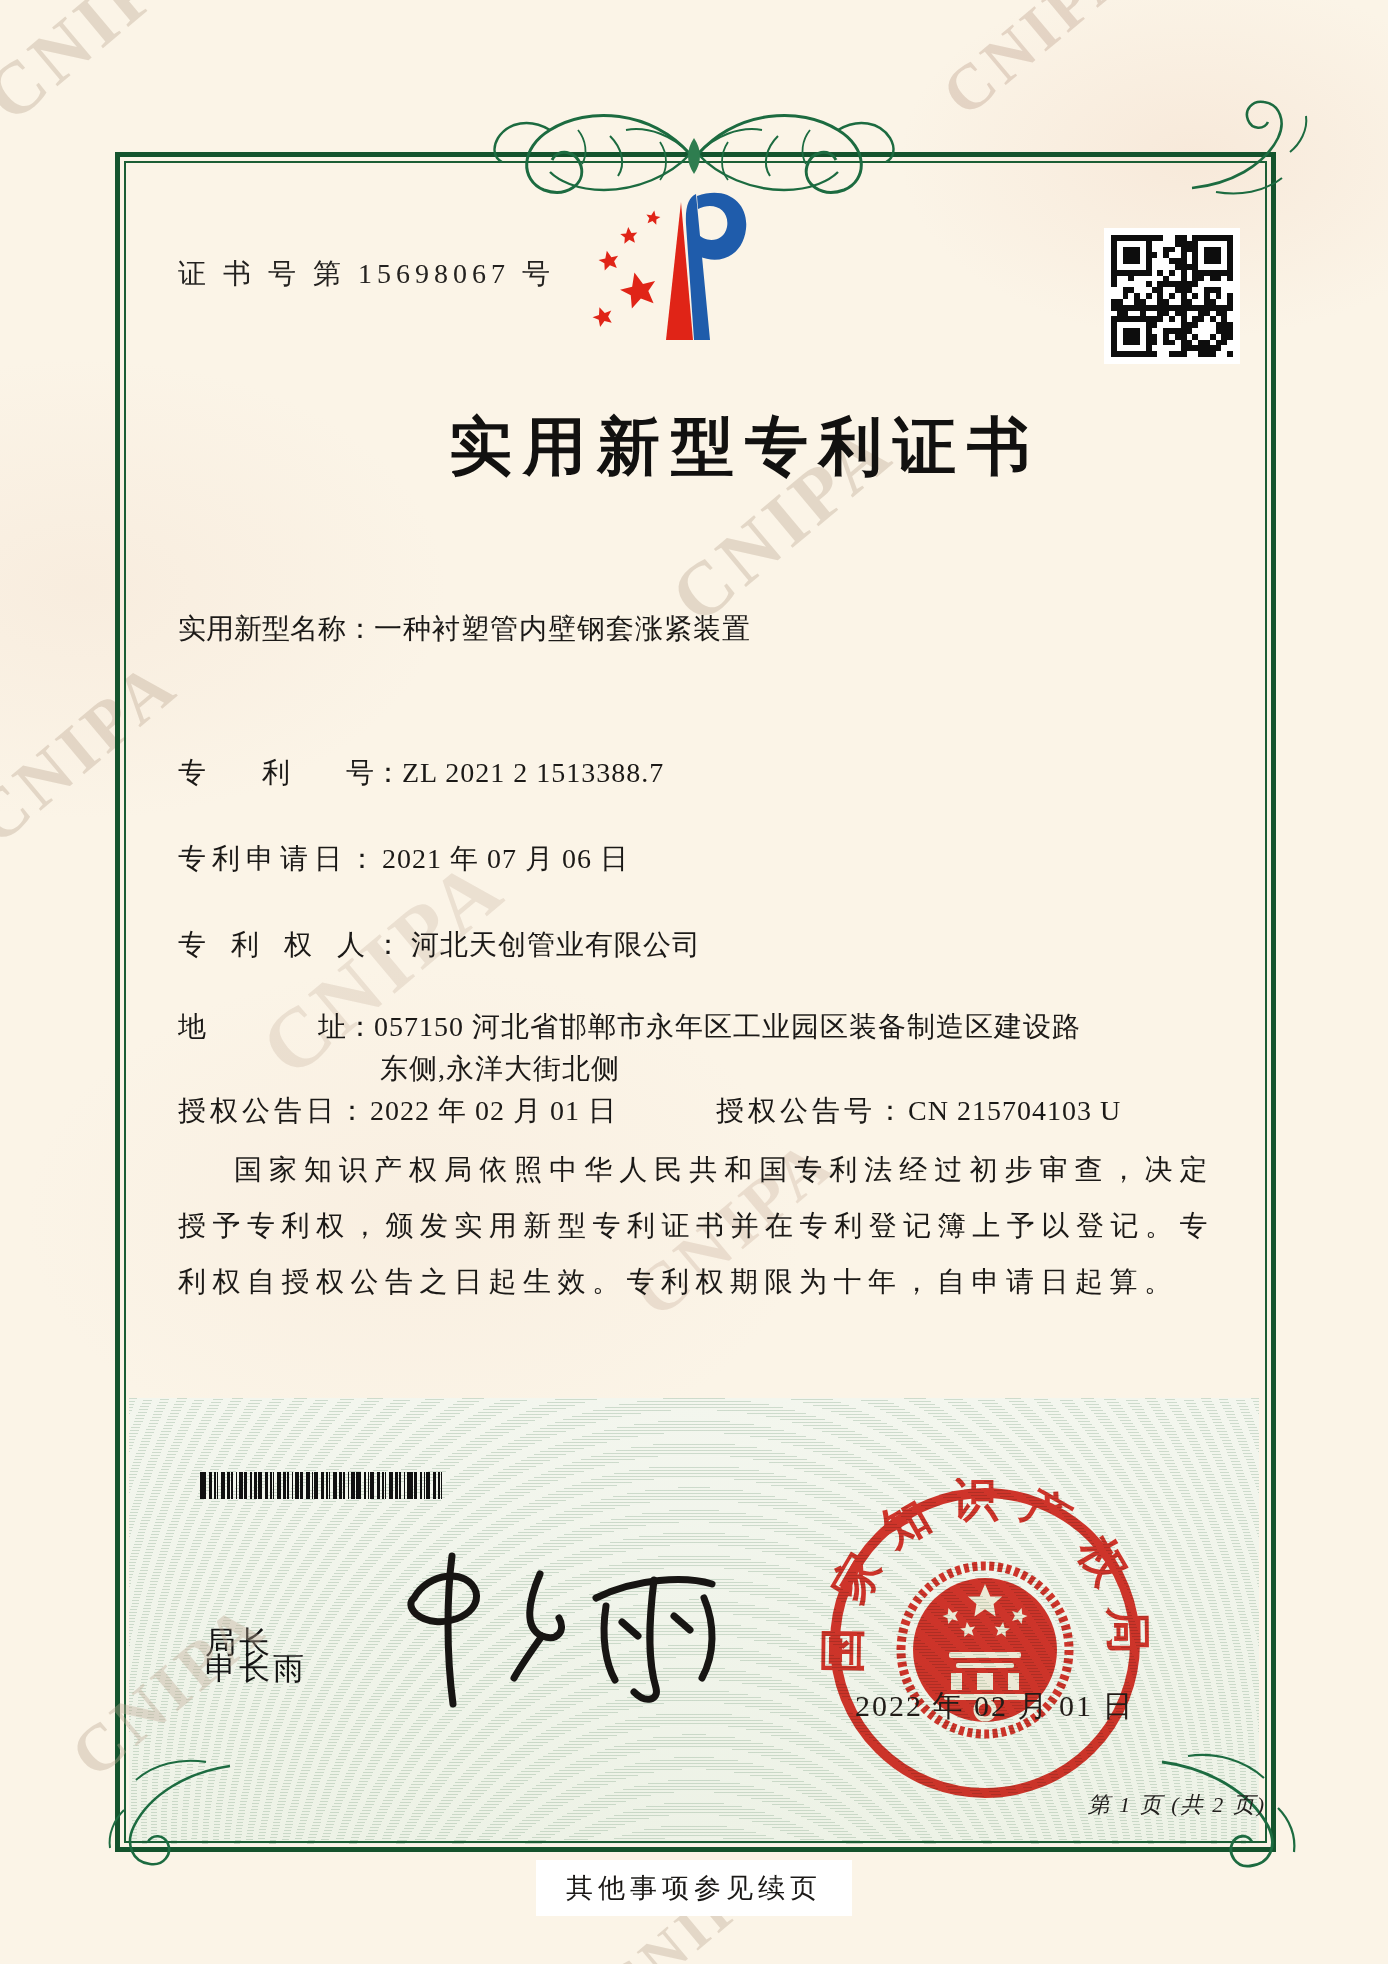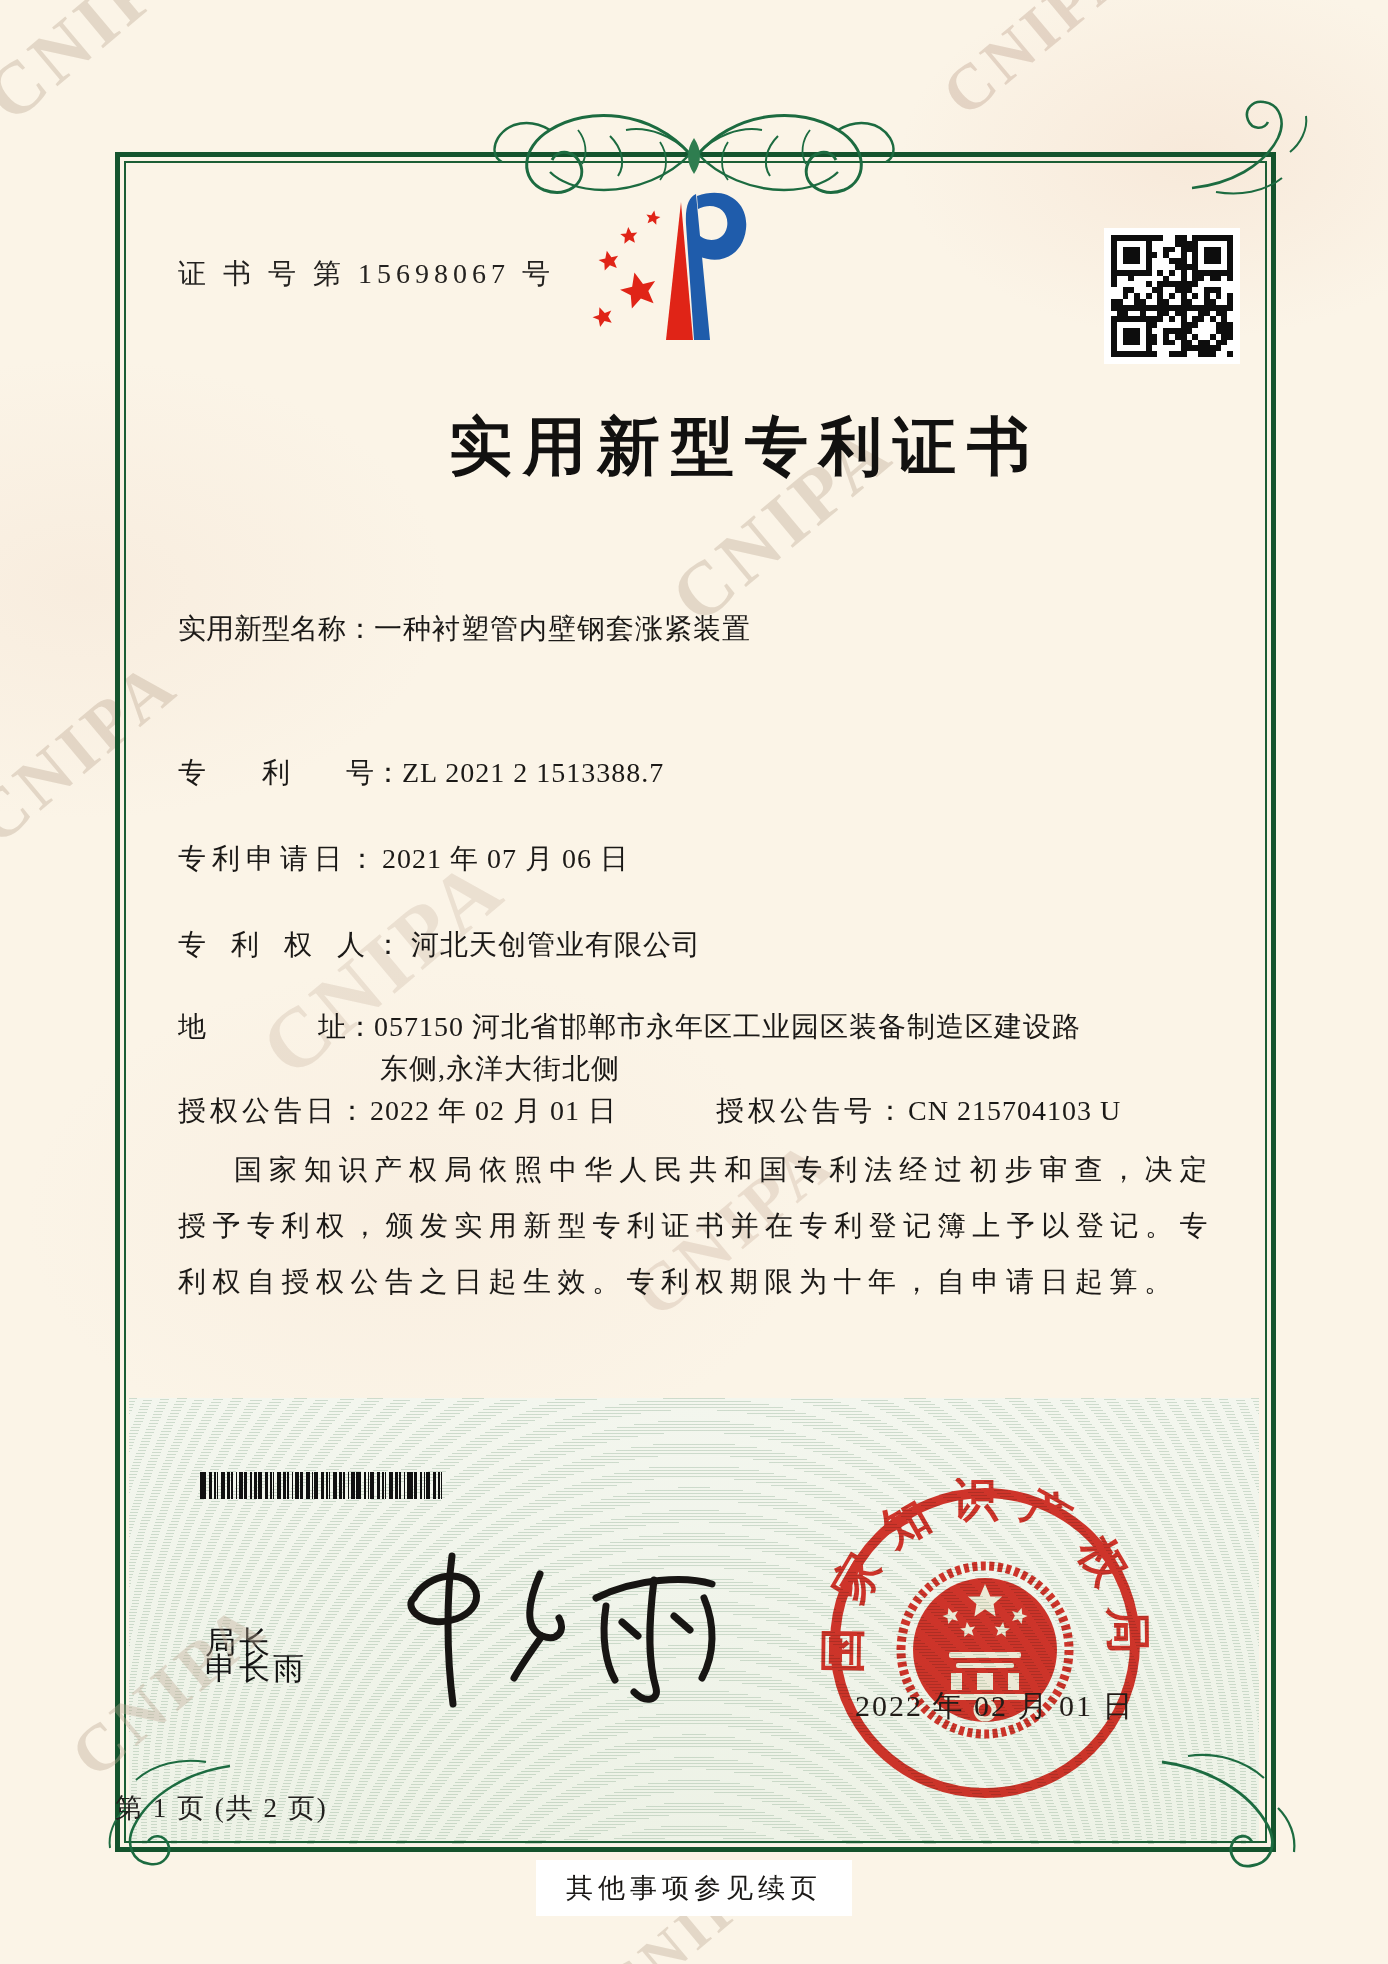--- a/index.html
+++ b/index.html
@@ -39,22 +39,22 @@
   .bodytext p{margin:0;text-indent:2em;}
   .barcode{position:absolute;left:200px;top:1472px;width:356px;height:27px;display:flex;align-items:stretch;}
   .barcode i{display:block;background:#101010;}
   .sig-title{position:absolute;left:205px;top:1582px;font-size:31px;letter-spacing:3px;
              font-family:"Liberation Sans","DejaVu Sans",sans-serif;color:#141414;margin-top:40px;}
   .sig-name{position:absolute;left:205px;top:1648px;font-size:31px;letter-spacing:3px;
             font-family:"Liberation Sans","DejaVu Sans",sans-serif;color:#141414;}
   .handsig{position:absolute;left:368px;top:1540px;}
   .seal{position:absolute;left:820px;top:1478px;mix-blend-mode:multiply;opacity:0.92;}
   .sealdate{position:absolute;left:855px;top:1686px;font-size:30px;letter-spacing:2px;color:#211c18;z-index:5;}
-  .pageno{position:absolute;left:115px;top:1790px;width:1151px;text-align:left;font-size:27px;
-          letter-spacing:2px;color:#23211f;z-index:4;}
+  .pageno{position:absolute;left:115px;top:1790px;width:1151px;text-align:right;font-size:22px;
+          letter-spacing:2px;color:#23211f;z-index:4;font-style:italic;}
   .note{position:absolute;left:50%;top:1860px;transform:translateX(-50%);background:#ffffff;
         padding:10px 30px;font-size:27px;letter-spacing:5px;color:#1b1917;}
   .orn{position:absolute;}
   svg text{font-family:"Liberation Serif","DejaVu Serif",serif;}
 </style>
 </head>
 <body>
 
 <div class="page">
 

